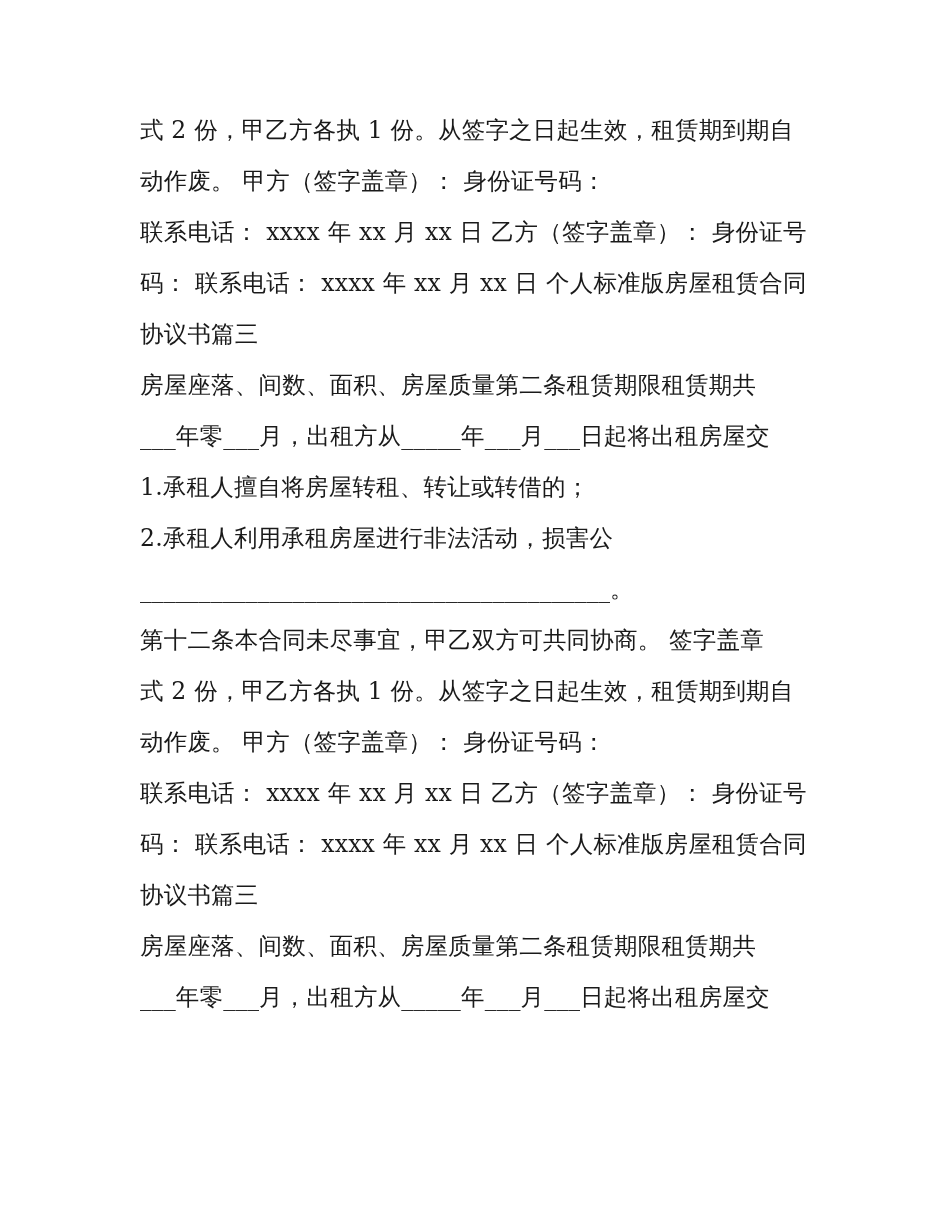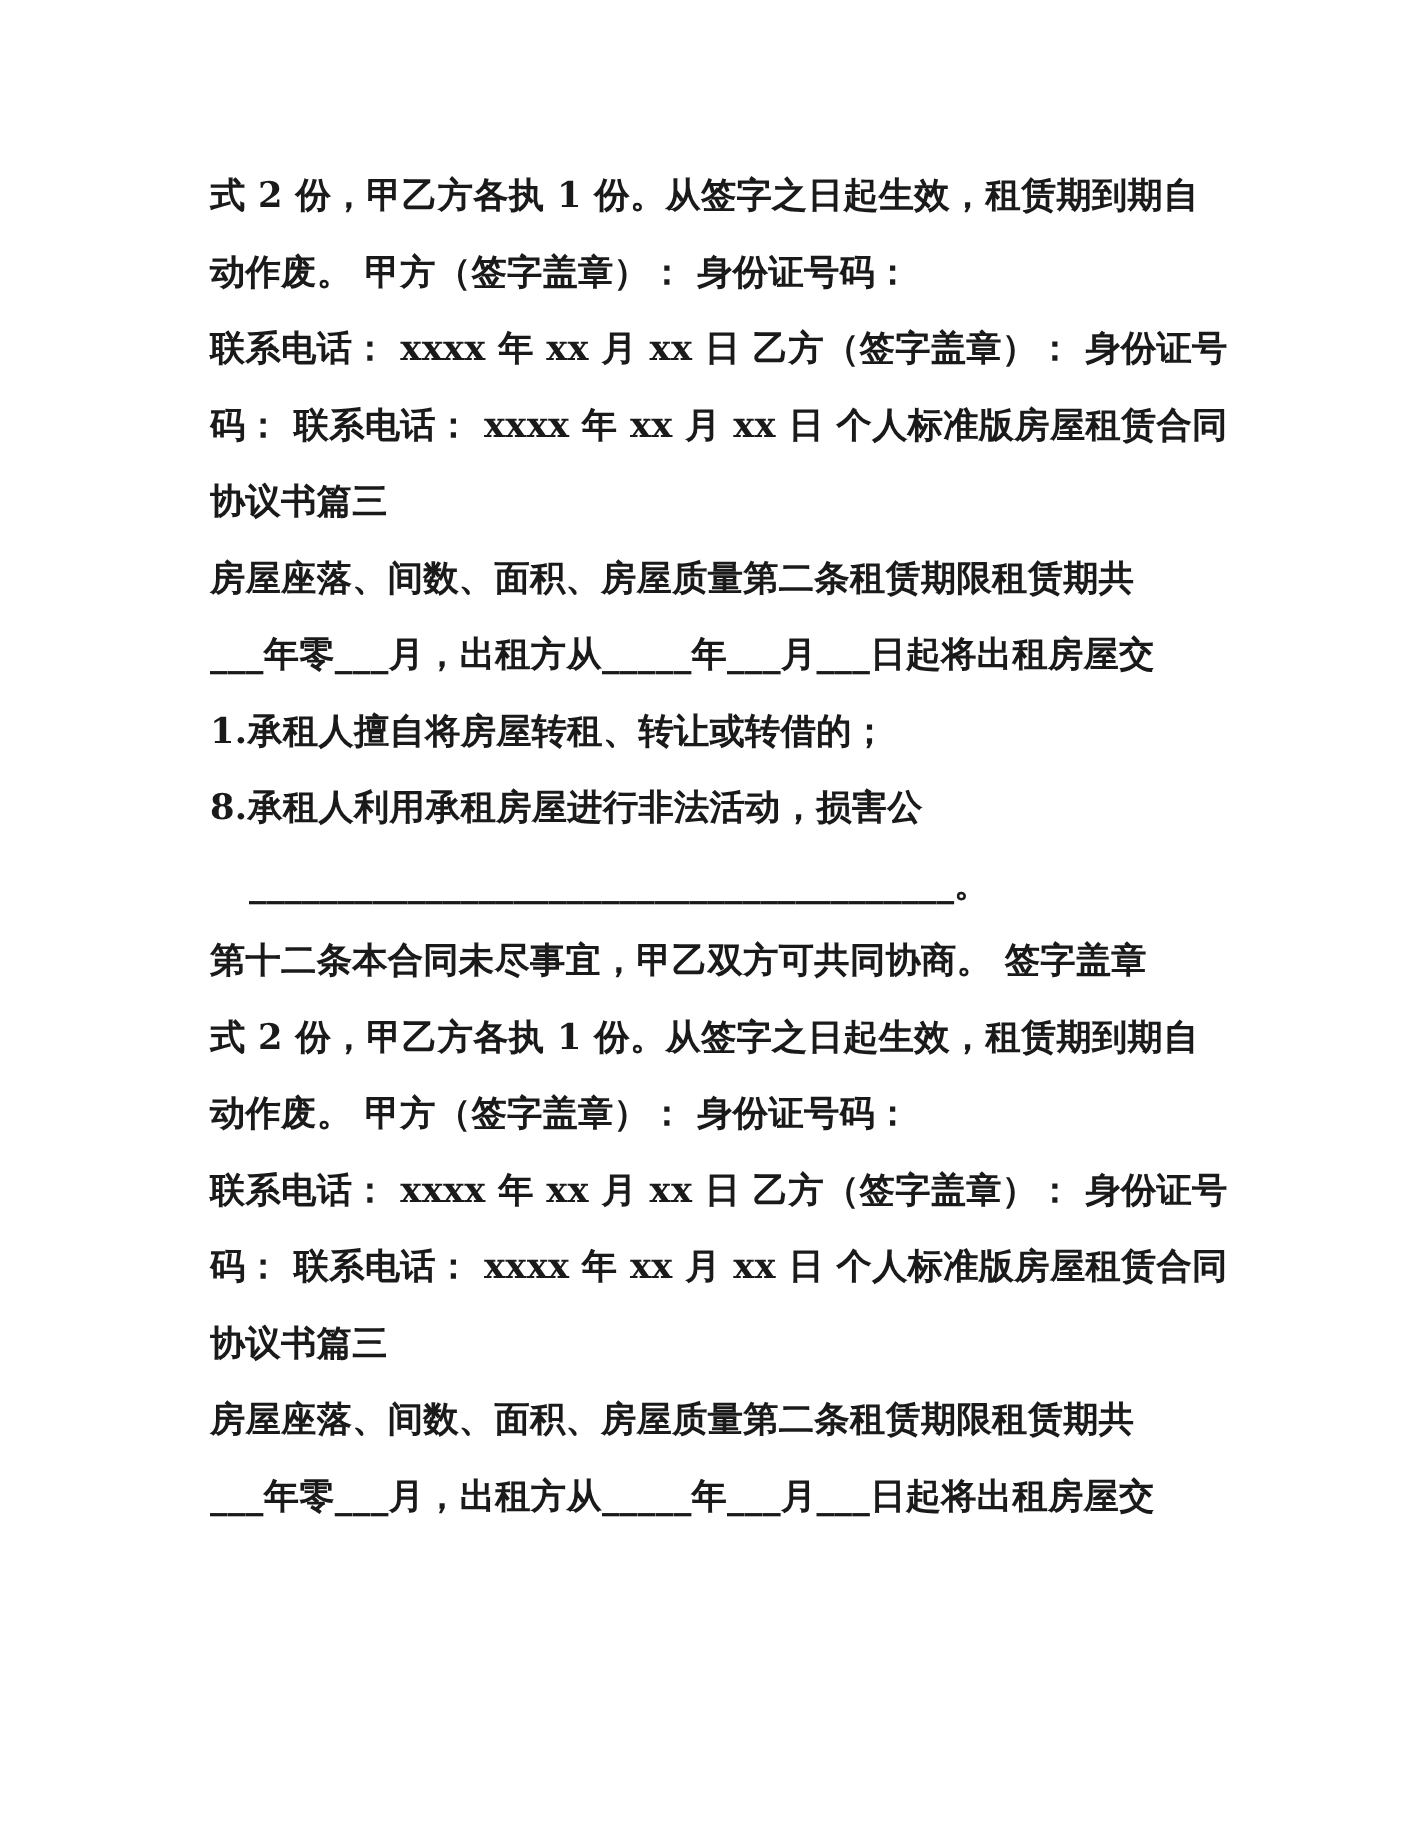--- a/index.html
+++ b/index.html
@@ -19,51 +19,49 @@
       top: 0;
       width: 950px;
       height: 1229px;
       background: #ffffff;
     }
     .content {
       position: absolute;
       left: 140px;
       top: 108px;
       width: 670px;
-      font-weight: bold;
     }
     .line {
       display: block;
       height: 51px;
       line-height: 44px;
       font-family: "DejaVu Serif", "Liberation Serif", serif;
       font-size: 23.5px;
       color: #1a1a1a;
       white-space: nowrap;
       letter-spacing: 0.2px;
     }
     .line.blank-rule {
       letter-spacing: 0;
-      margin-left: 26px;
     }
   </style>
 </head>
 <body>
 
 <div class="page">
   <div class="content">
     <div class="line">式 2 份，甲乙方各执 1 份。从签字之日起生效，租赁期到期自</div>
     <div class="line">动作废。 甲方（签字盖章）： 身份证号码：</div>
     <div class="line">联系电话： xxxx 年 xx 月 xx 日 乙方（签字盖章）： 身份证号</div>
     <div class="line">码： 联系电话： xxxx 年 xx 月 xx 日 个人标准版房屋租赁合同</div>
     <div class="line">协议书篇三</div>
     <div class="line">房屋座落、间数、面积、房屋质量第二条租赁期限租赁期共</div>
     <div class="line">___年零___月，出租方从_____年___月___日起将出租房屋交</div>
     <div class="line">1.承租人擅自将房屋转租、转让或转借的；</div>
-    <div class="line">8.承租人利用承租房屋进行非法活动，损害公</div>
+    <div class="line">2.承租人利用承租房屋进行非法活动，损害公</div>
     <div class="line blank-rule">________________________________________。</div>
     <div class="line">第十二条本合同未尽事宜，甲乙双方可共同协商。 签字盖章</div>
     <div class="line">式 2 份，甲乙方各执 1 份。从签字之日起生效，租赁期到期自</div>
     <div class="line">动作废。 甲方（签字盖章）： 身份证号码：</div>
     <div class="line">联系电话： xxxx 年 xx 月 xx 日 乙方（签字盖章）： 身份证号</div>
     <div class="line">码： 联系电话： xxxx 年 xx 月 xx 日 个人标准版房屋租赁合同</div>
     <div class="line">协议书篇三</div>
     <div class="line">房屋座落、间数、面积、房屋质量第二条租赁期限租赁期共</div>
     <div class="line">___年零___月，出租方从_____年___月___日起将出租房屋交</div>
   </div>

